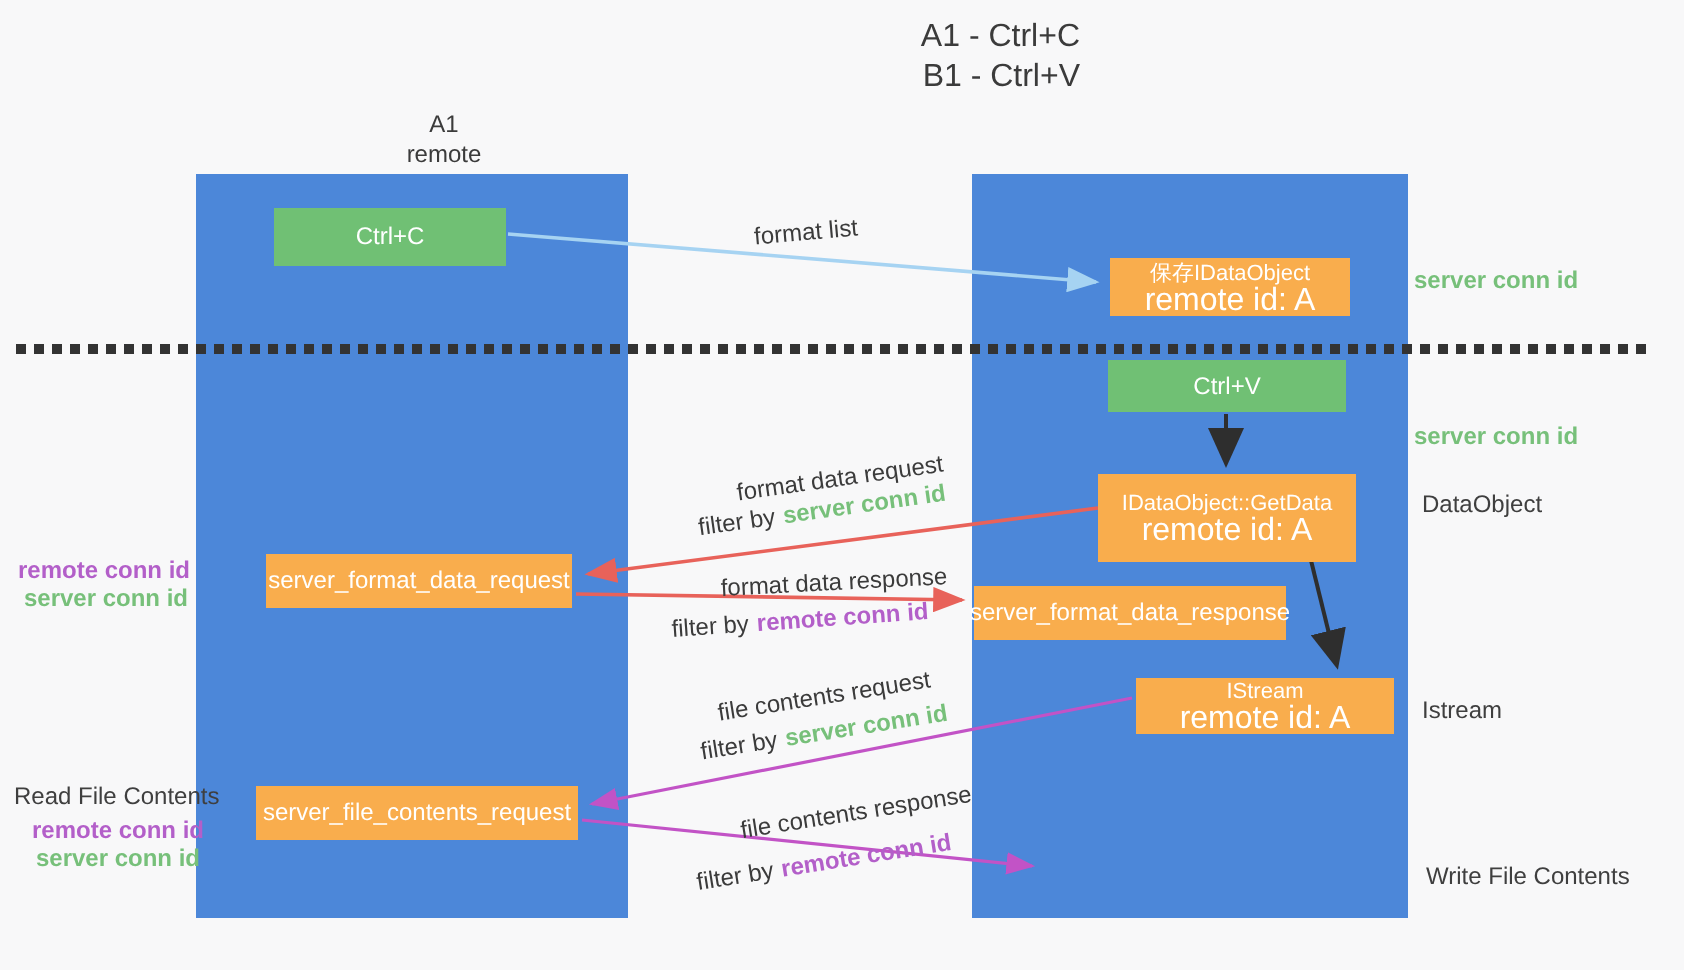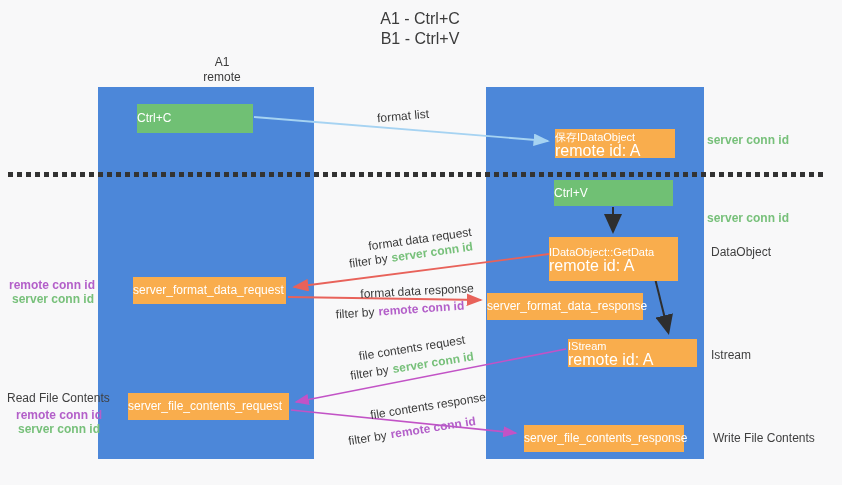--- a/index.html
+++ b/index.html
@@ -15,26 +15,26 @@
     --lbl-green:#77c07a;
     --lbl-purple:#b35fc9;
   }
   html,body{margin:0;padding:0;}
   body{background:#ddd;}
   #canvas{
     position:relative;width:842px;height:485px;background:var(--bg);
     font-family:"Liberation Sans",sans-serif;overflow:hidden;color:var(--dark);
   }
   .abs{position:absolute;}
-  .title{left:300px;top:9px;width:240px;text-align:center;font-size:16px;line-height:20px;color:#3b3b3b;}
+  .title{left:300px;top:9px;width:240px;text-align:right;font-size:16px;line-height:20px;color:#3b3b3b;}
   .col-header{top:55px;width:120px;text-align:center;font-size:12px;line-height:15px;color:#3b3b3b;}
   .column{top:87px;height:372px;background:var(--blue);}
   .divider{left:8px;top:172px;width:818px;height:5px;
     background:repeating-linear-gradient(90deg,#333 0 5px,transparent 5px 9px);}
-  .node{position:absolute;display:flex;flex-direction:column;align-items:flex-start;justify-content:center;
+  .node{position:absolute;display:flex;flex-direction:column;align-items:center;justify-content:center;
     color:#fff;text-align:center;font-size:12px;line-height:13px;}
   .node.green{background:var(--green);}
   .node.orange{background:var(--orange);}
   .node .l2{font-size:16px;}
   .two{font-size:11px;}
   .arrow-label{position:absolute;font-size:12px;color:#3b3b3b;text-align:center;white-space:nowrap;}
   .side-label{position:absolute;font-size:12px;white-space:nowrap;}
   .g{color:var(--lbl-green);font-weight:bold;}
   .p{color:var(--lbl-purple);font-weight:bold;}
   .filter-key{margin-right:4px;}
@@ -113,23 +113,20 @@
 
   <div class="node orange two" style="left:568px;top:339px;width:129px;height:28px;">
     <span>IStream</span>
     <span class="l2">remote id: A</span>
   </div>
 
   <div class="node orange" style="left:128px;top:393px;width:161px;height:27px;">
     <span>server_file_contents_request</span>
   </div>
 
-  <div class="node orange" style="left:524px;top:425px;width:160px;height:27px;">
-    <span>server_file_contents_response</span>
-  </div>
 
   <div class="arrow-label" style="left:353px;top:109px;width:100px;transform:rotate(-5deg);">format list</div>
 
   <div class="arrow-label" style="left:360px;top:232px;width:120px;transform:rotate(-8deg);">format data request</div>
   <div class="arrow-label" style="left:341px;top:248px;width:140px;transform:rotate(-8deg);">
     <span class="filter-key">filter by</span><span class="g">server conn id</span>
   </div>
 
   <div class="arrow-label" style="left:357px;top:284px;width:120px;transform:rotate(-3deg);">format data response</div>
   <div class="arrow-label" style="left:335px;top:303px;width:130px;transform:rotate(-4deg);">

